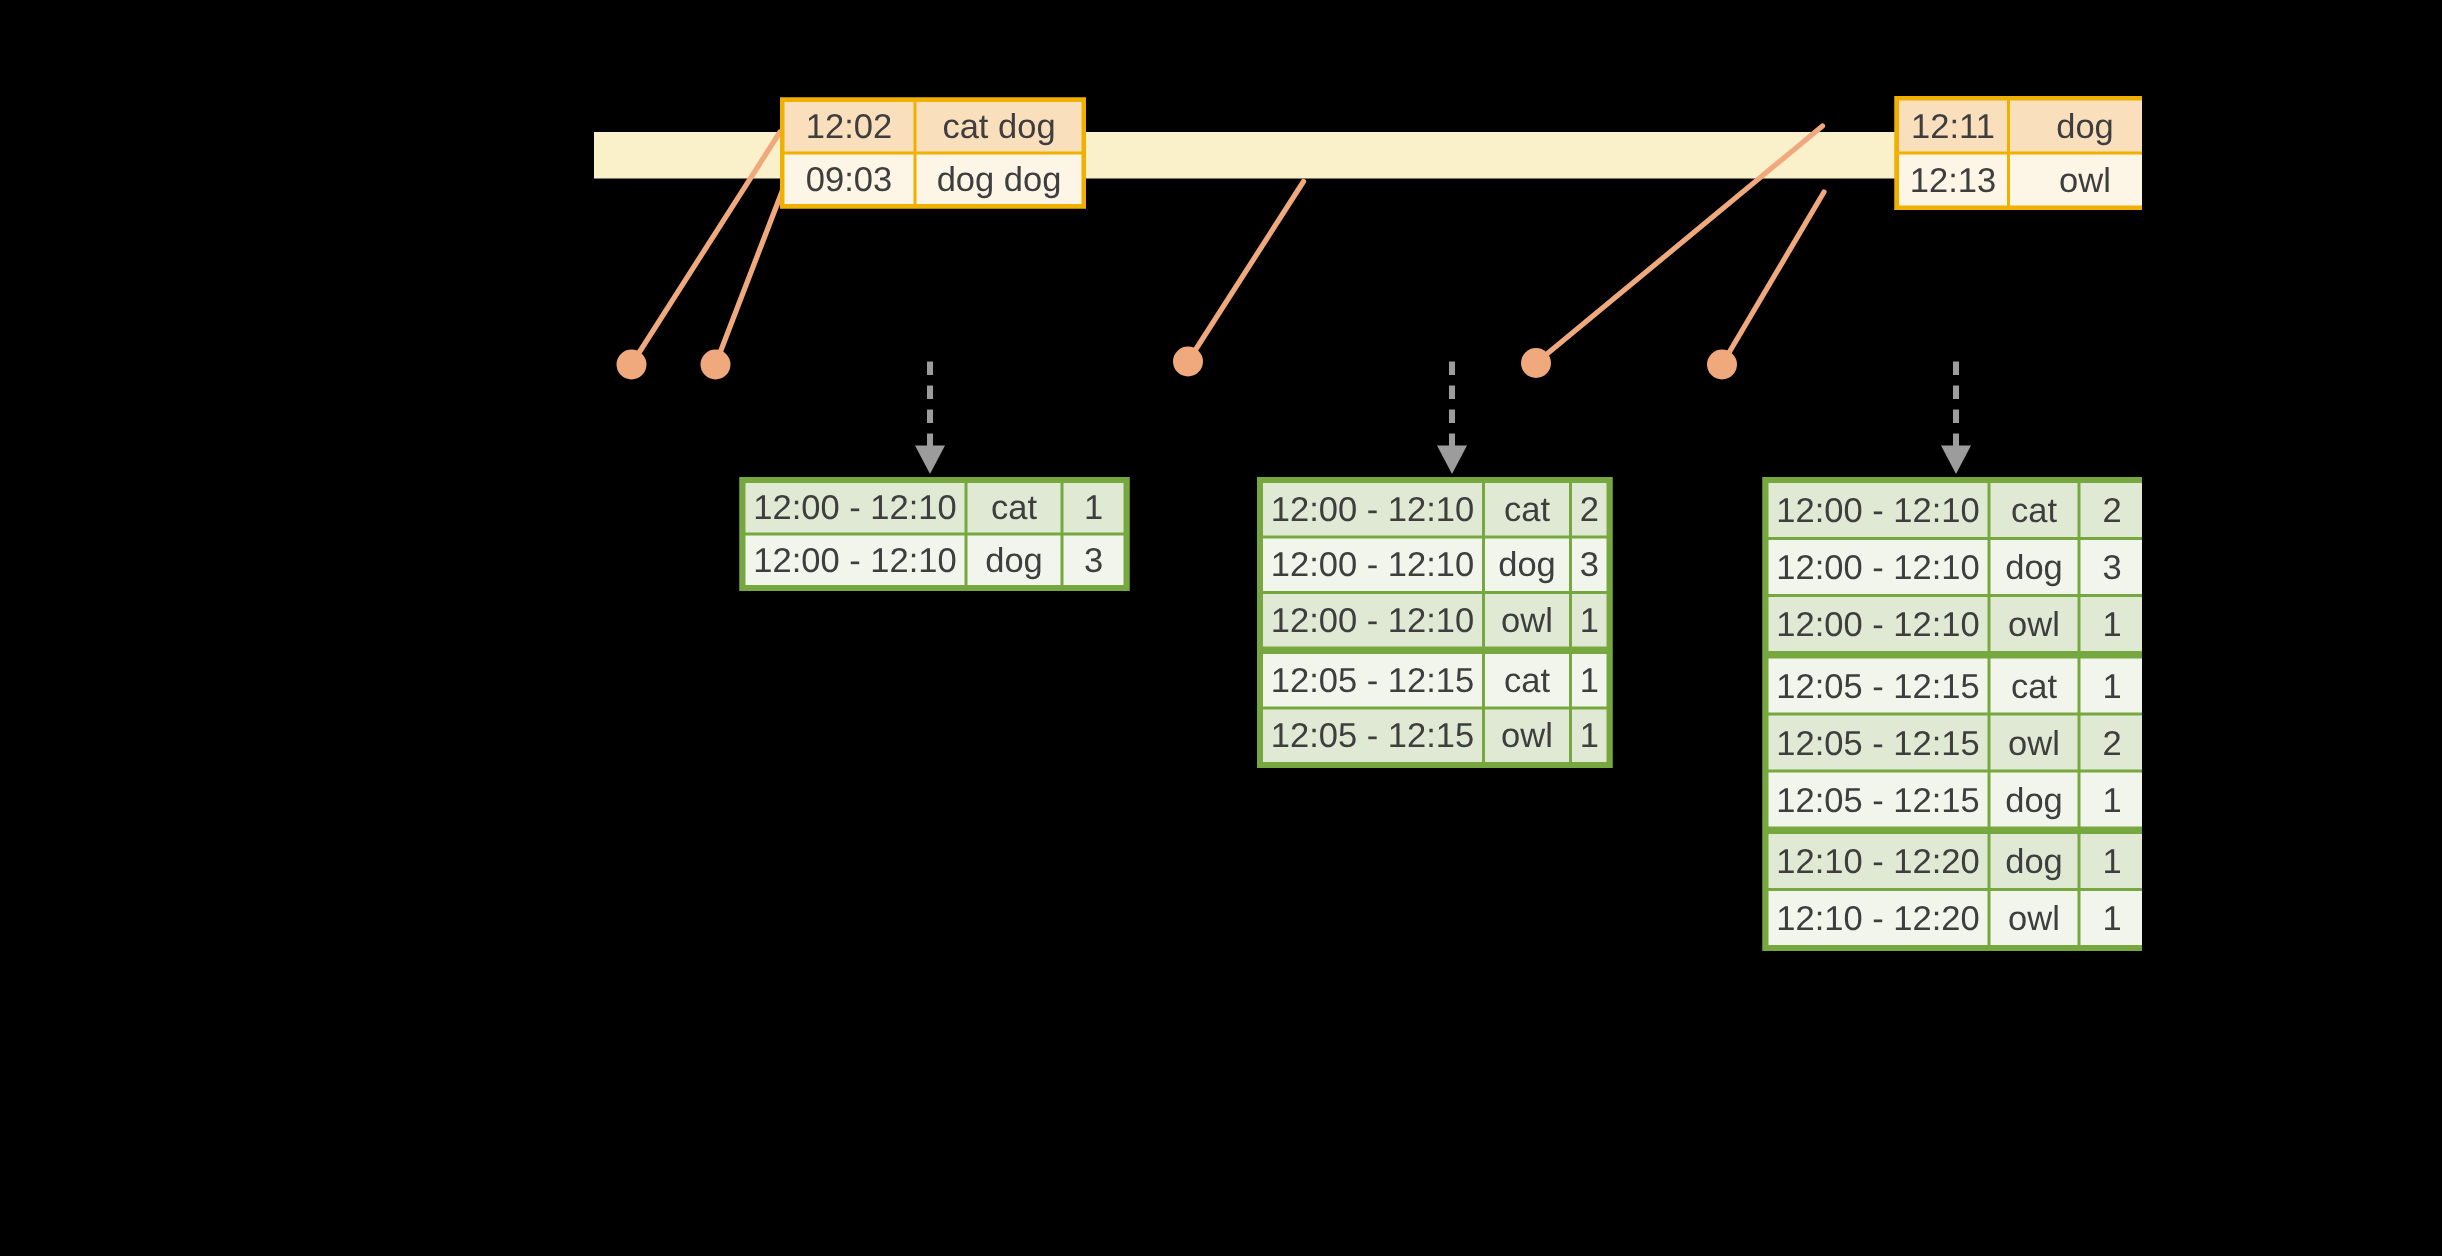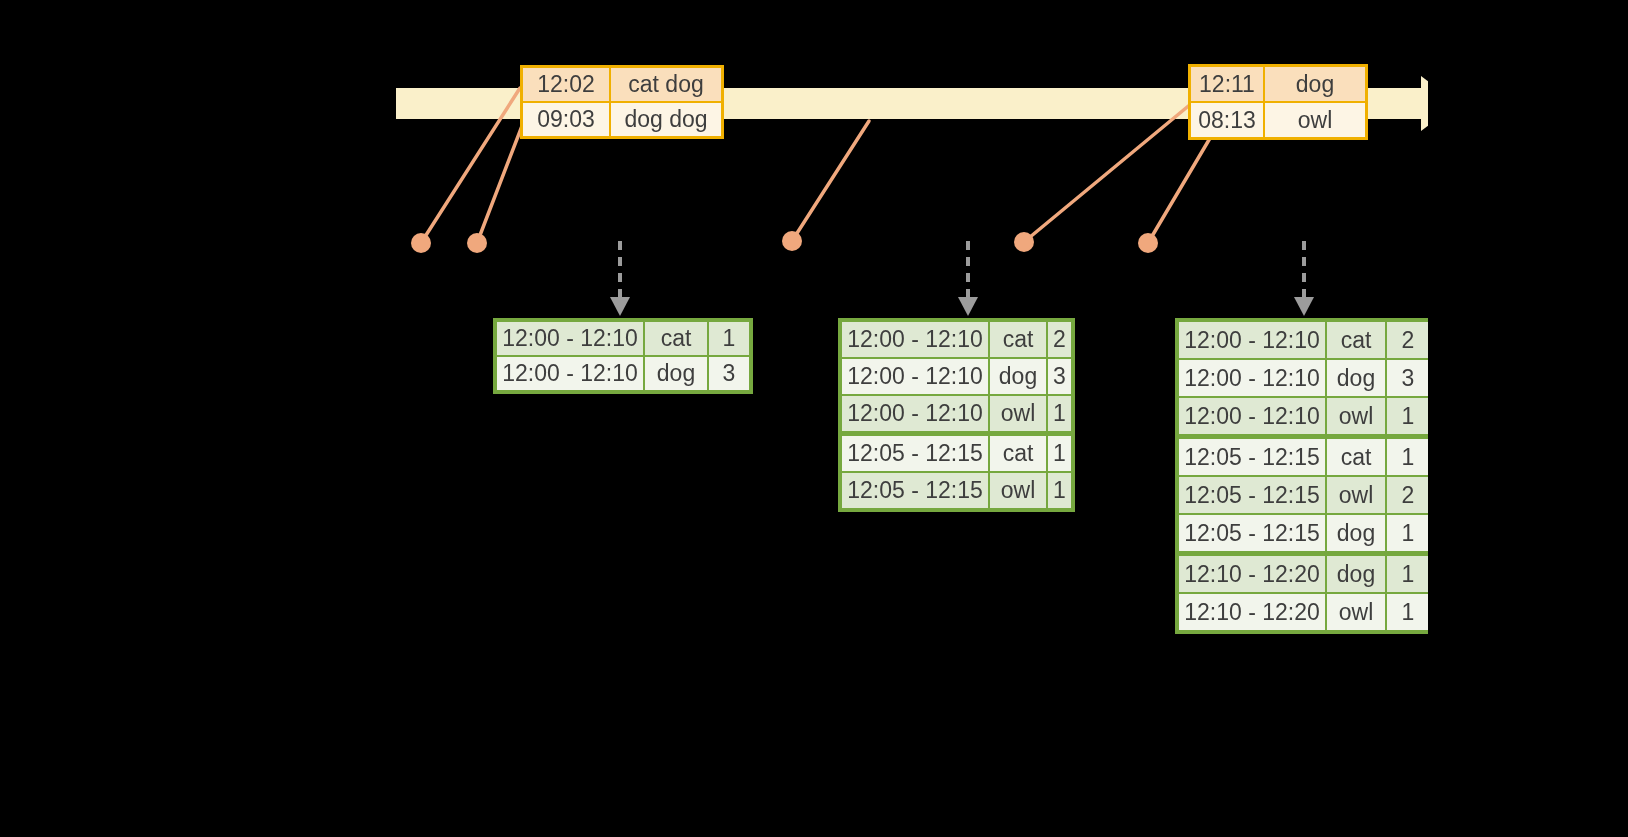--- a/index.html
+++ b/index.html
@@ -39,21 +39,21 @@
     font-size:23px;color:var(--text);
   }
   .etable .erow:nth-child(odd) .cell{background:var(--event-row-a);}
   .etable .erow:nth-child(even) .cell{background:var(--event-row-b);}
   #etable-1{left:520px;top:65px;}
   #etable-1 .time{width:86px;height:33px;}
   #etable-1 .words{width:110px;height:33px;}
   #etable-2{left:869px;top:84px;}
   #etable-2 .time{width:82px;height:32px;}
   #etable-2 .words{width:111px;height:32px;}
-  #etable-3{left:1188px;top:64px;}
+  #etable-3{left:1263px;top:64px;}
   #etable-3 .time{width:72px;height:34px;}
   #etable-3 .words{width:100px;height:34px;}
 
   
   .rtable{
     position:absolute;background:var(--result-border);
     border:4px solid var(--result-border);
     display:flex;flex-direction:column;gap:2px;box-sizing:border-box;
   }
   .rtable .rrow{display:flex;gap:2px;border-radius:16px;}
@@ -118,21 +118,21 @@
     </div>
   </div>
 
 
   <div id="etable-3" class="etable">
     <div class="erow">
       <div class="cell time">12:11</div>
       <div class="cell words">dog</div>
     </div>
     <div class="erow">
-      <div class="cell time">08:13</div>
+      <div class="cell time">12:13</div>
       <div class="cell words">owl</div>
     </div>
   </div>
 
   <div id="rtable-1" class="rtable">
     <div class="rrow">
       <div class="cell win">12:00 - 12:10</div>
       <div class="cell word">cat</div>
       <div class="cell cnt">1</div>
     </div>

